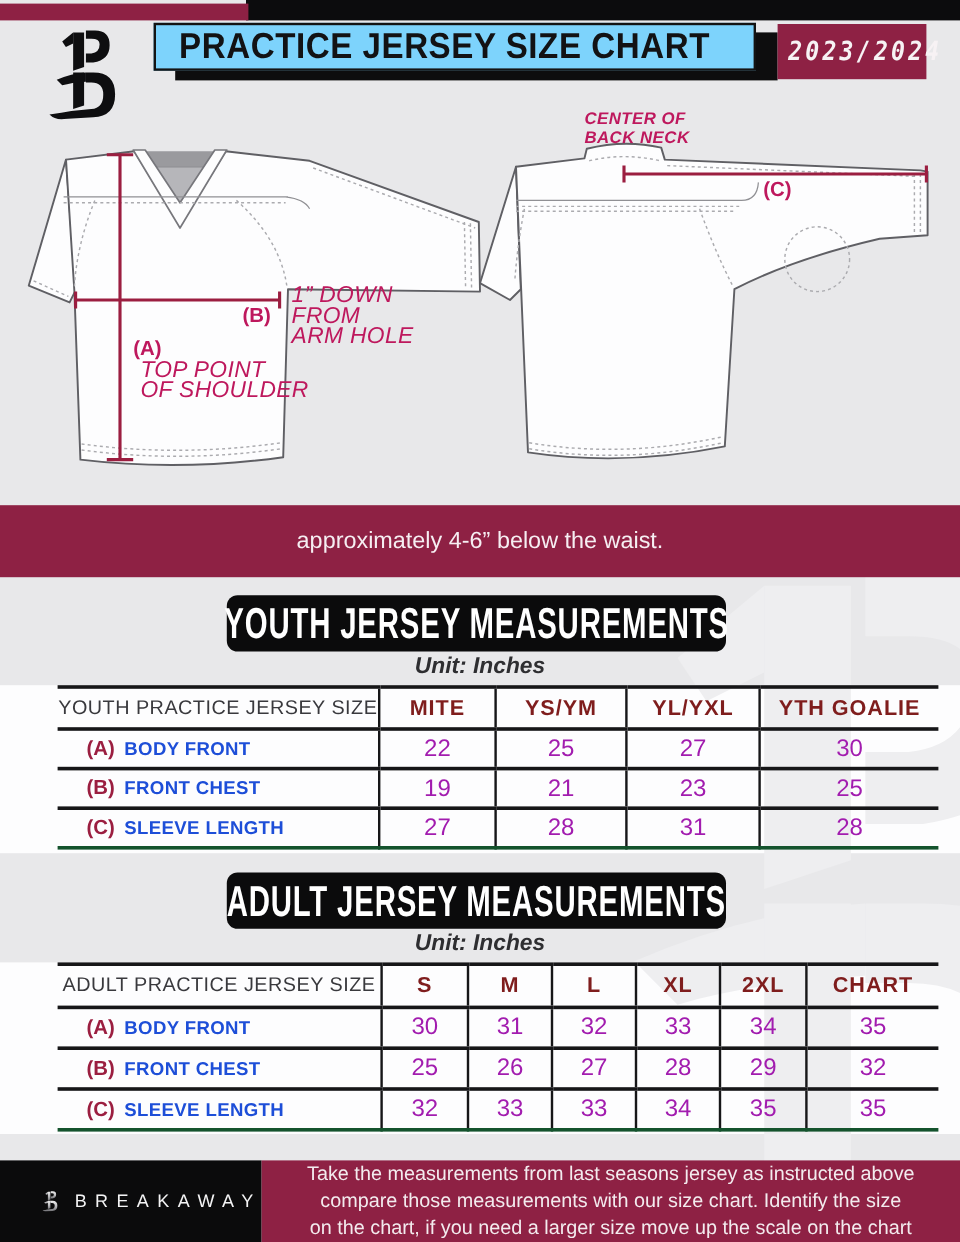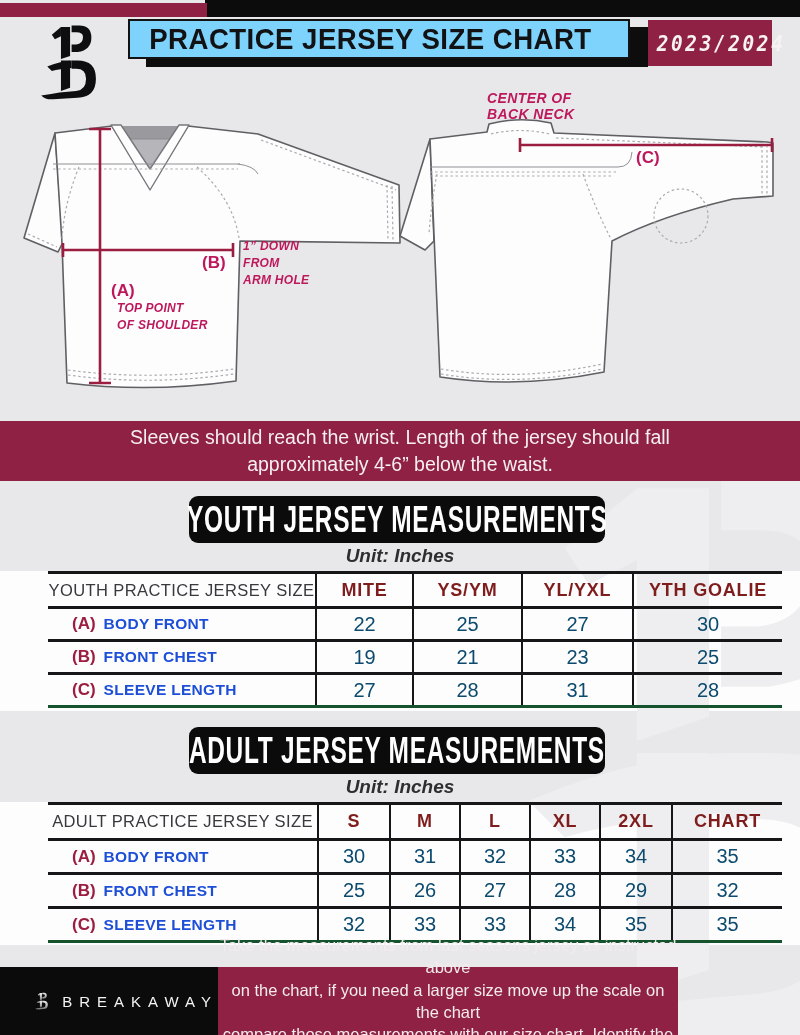--- a/index.html
+++ b/index.html
@@ -26,21 +26,21 @@
   .band-youth{top:571px;height:140px;}
   .band-adult{top:802px;height:143px;}
 
   
   .watermark{left:360px;top:440px;pointer-events:none;}
 
   
   .ann{color:#be185d;}
   .ann-italic{font-style:italic;font-weight:600;font-size:14px;line-height:16px;letter-spacing:.4px;}
   .ann-bold{font-weight:700;font-size:17px;}
-  .note-lines{font-style:italic;font-weight:700;font-size:12px;line-height:17px;letter-spacing:.3px;}
+  .note-lines{font-style:italic;font-weight:400;font-size:19px;line-height:17px;letter-spacing:.3px;}
 
   
   .banner{left:0;top:421px;width:800px;height:60px;background:#8e2144;color:#f6eef2;
           display:flex;flex-direction:column;align-items:center;justify-content:center;
           font-size:19.5px;line-height:27px;}
 
   
   .section-box{left:189px;width:416px;height:47px;background:#0b0b0c;border-radius:9px;
                display:flex;align-items:center;justify-content:center;}
   .section-box-youth{top:496px;}
@@ -58,29 +58,29 @@
   .table-youth{top:571px;}
   .table-adult{top:802px;}
   .size-table td,.size-table th{border-top:3px solid #161618;padding:0;text-align:center;vertical-align:middle;}
   .size-table{border-bottom:3px solid #14532d;}
   .size-table th + th, .size-table td + td{border-left:2.5px solid #161618;}
   .first-col-header{font-size:16.5px;font-weight:500;color:#39393d;letter-spacing:.4px;}
   .size-col-header{font-size:18px;font-weight:700;color:#7f1d1d;letter-spacing:.8px;}
   .row-label-cell{text-align:left !important;padding-left:24px !important;}
   .row-key{font-weight:700;font-size:17px;color:#9b1e40;margin-right:8px;}
   .row-label{font-size:15.5px;font-weight:600;color:#1d4ed8;letter-spacing:.3px;}
-  .num{font-size:20px;color:#0c4a6e;}
+  .num{font-size:20px;color:#a21caf;}
   .table-youth th{height:32px;}  .table-youth td{height:30px;}
   .table-adult th{height:33px;}  .table-adult td{height:31px;}
 
   
   .footer-black{left:0;top:967px;width:218px;height:68px;background:#0b0b0c;
                 display:flex;align-items:center;padding-left:32px;box-sizing:border-box;gap:13px;}
   .brand-text{color:#f4f4f5;font-size:15px;font-weight:500;letter-spacing:7px;white-space:nowrap;}
-  .footer-maroon{left:218px;top:967px;width:460px;height:68px;background:#8e2144;
+  .footer-maroon{left:218px;top:967px;width:582px;height:68px;background:#8e2144;
                  color:#f3ebee;display:flex;flex-direction:column;align-items:center;
                  justify-content:center;font-size:16.5px;line-height:22.4px;text-align:center;}
 </style>
 </head>
 <body>
 
 <div class="page">
 
   <svg width="0" height="0" style="position:absolute">
     <defs>
@@ -180,21 +180,20 @@
     <div>FROM</div>
     <div>ARM HOLE</div>
   </div>
   <div class="abs ann ann-bold" style="left:111px;top:281px">(A)</div>
   <div class="abs ann note-lines" style="left:117px;top:300px">
     <div>TOP POINT</div>
     <div>OF SHOULDER</div>
   </div>
 
   <div class="abs banner">
-    <div>Sleeves should reach the wrist. Length of the jersey should fall</div>
     <div>approximately 4-6” below the waist.</div>
   </div>
 
   <div class="abs section-box section-box-youth">
     <span class="section-title">YOUTH JERSEY MEASUREMENTS</span>
   </div>
   <div class="abs unit unit-youth">Unit: Inches</div>
 
   <table class="size-table table-youth">
     <colgroup>
@@ -292,17 +291,17 @@
     </table>
 
   <div class="abs footer-black">
     <svg width="36" height="40" viewBox="0 0 100 108">
       <use href="#bLogo" fill="url(#silver)"></use>
     </svg>
     <span class="brand-text">BREAKAWAY</span>
   </div>
   <div class="abs footer-maroon">
     <div>Take the measurements from last seasons jersey as instructed above</div>
+    <div>compare those measurements  with our size chart. Identify the size</div>
     <div>on the chart, if you need a larger size move up the scale on the chart</div>
-    <div>compare those measurements  with our size chart. Identify the size</div>
   </div>
 
 </div>
 
 </body></html>

